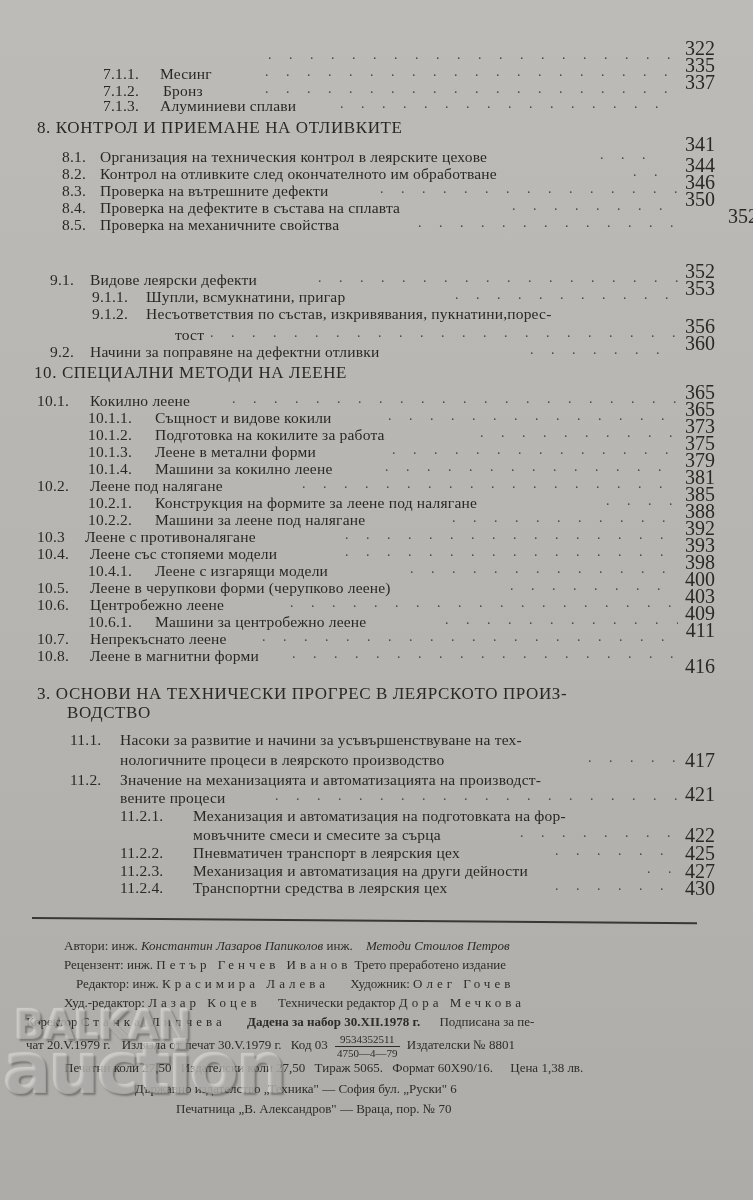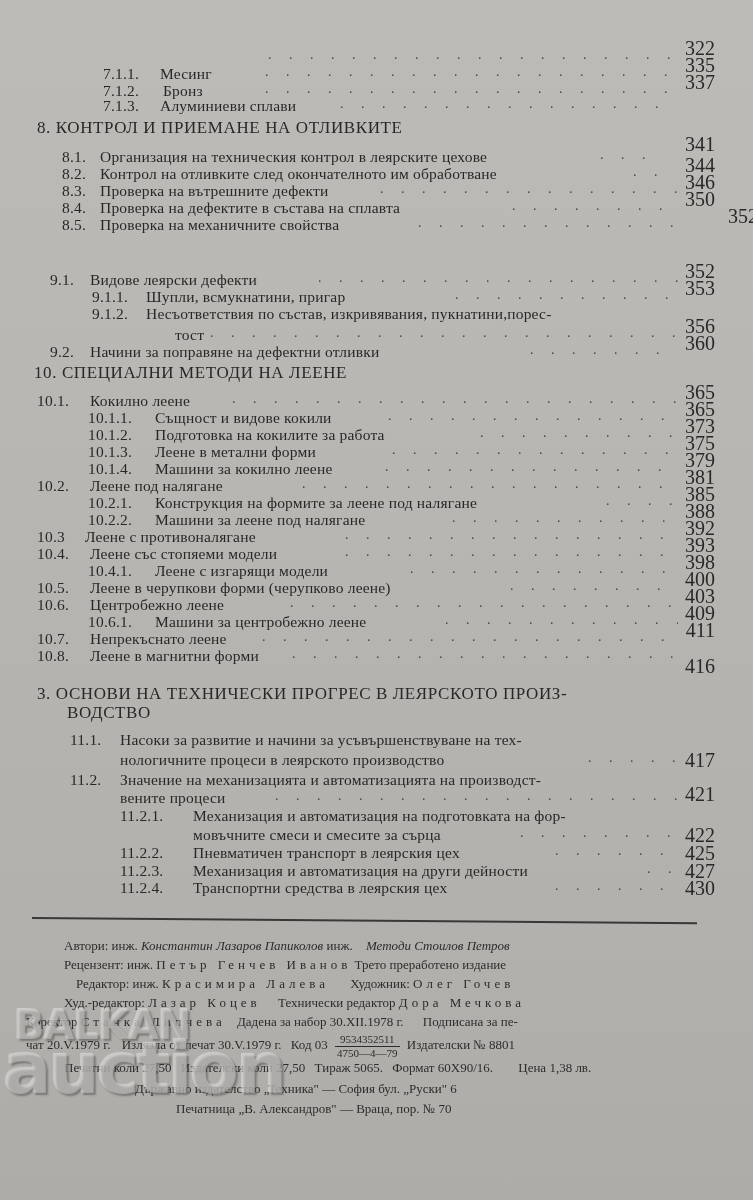--- a/index.html
+++ b/index.html
@@ -308,39 +308,39 @@
   </div>
   <div class="colo" style="left:64px; top:993px;">
     <span>Худ.-редактор:</span>
     <span class="spaced">Лазар Коцев</span>
     <span style="margin-left:14px;">Технически редактор</span>
     <span class="spaced">Дора Мечкова</span>
   </div>
   <div class="colo" style="left:26px; top:1012px;">
     <span>Коректор</span>
     <span class="spaced">Станка Липчева</span>
-    <span style="margin-left:8px;">Дадена за набор 30.XII.1978 г.</span>
+    <span style="margin-left:18px;font-weight:bold;">Дадена за набор 30.XII.1978 г.</span>
     <span style="margin-left:16px;">Подписана за пе-</span>
   </div>
   <div class="colo" style="left:26px; top:1033px;">
     <span>чат 20.V.1979 г.</span>
     <span style="margin-left:8px;">Излязла от печат 30.V.1979 г.</span>
     <span style="margin-left:6px;">Код 03</span>
     <span class="frac">
       <span class="num">9534352511</span>
       <span class="den">4750—4—79</span>
     </span>
     <span>Издателски № 8801</span>
   </div>
   <div class="colo" style="left:64px; top:1058px;">
     <span>Печатни коли 27,50</span>
     <span style="margin-left:6px;">Издателски коли 27,50</span>
     <span style="margin-left:6px;">Тираж 5065.</span>
     <span style="margin-left:6px;">Формат 60Х90/16.</span>
-    <span style="margin-left:22px;">Цена 1,38 лв.</span>
+    <span style="margin-left:14px;">Цена 1,38 лв.</span>
   </div>
   <div class="colo" style="left:135px; top:1079px;">Държавно издателство „Техника" — София бул. „Руски" 6</div>
   <div class="colo" style="left:176px; top:1099px;">Печатница „В. Александров" — Враца, пор. № 70</div>
 
   <div class="wm" style="left:14px; top:1002px; font-size:40px; letter-spacing:-1px;">BALKAN</div>
   <div class="wm" style="left:3px; top:1025px; font-size:72px; letter-spacing:-3px; line-height:86px;">auction</div>
 
 </div>
 
 </body></html>

